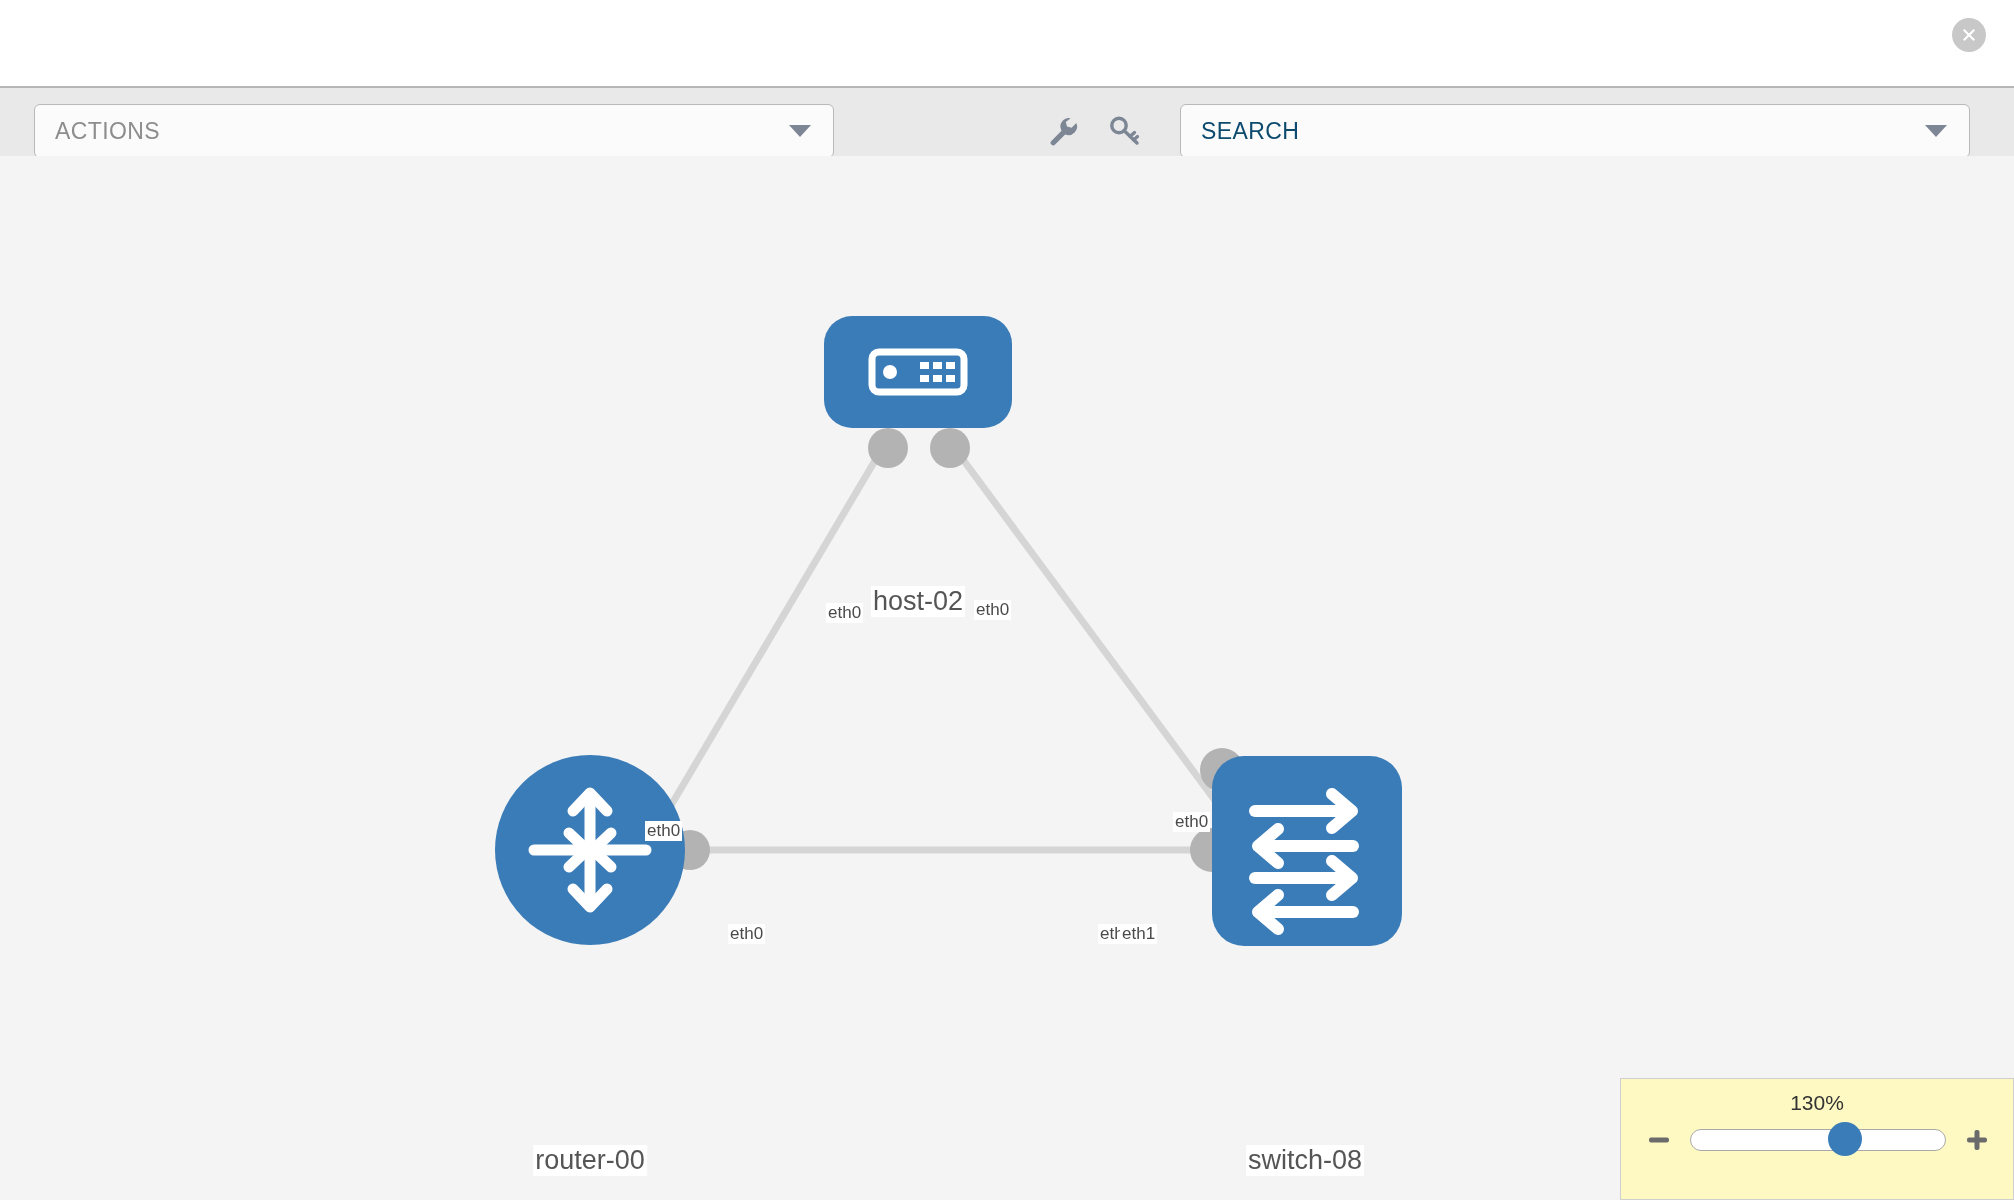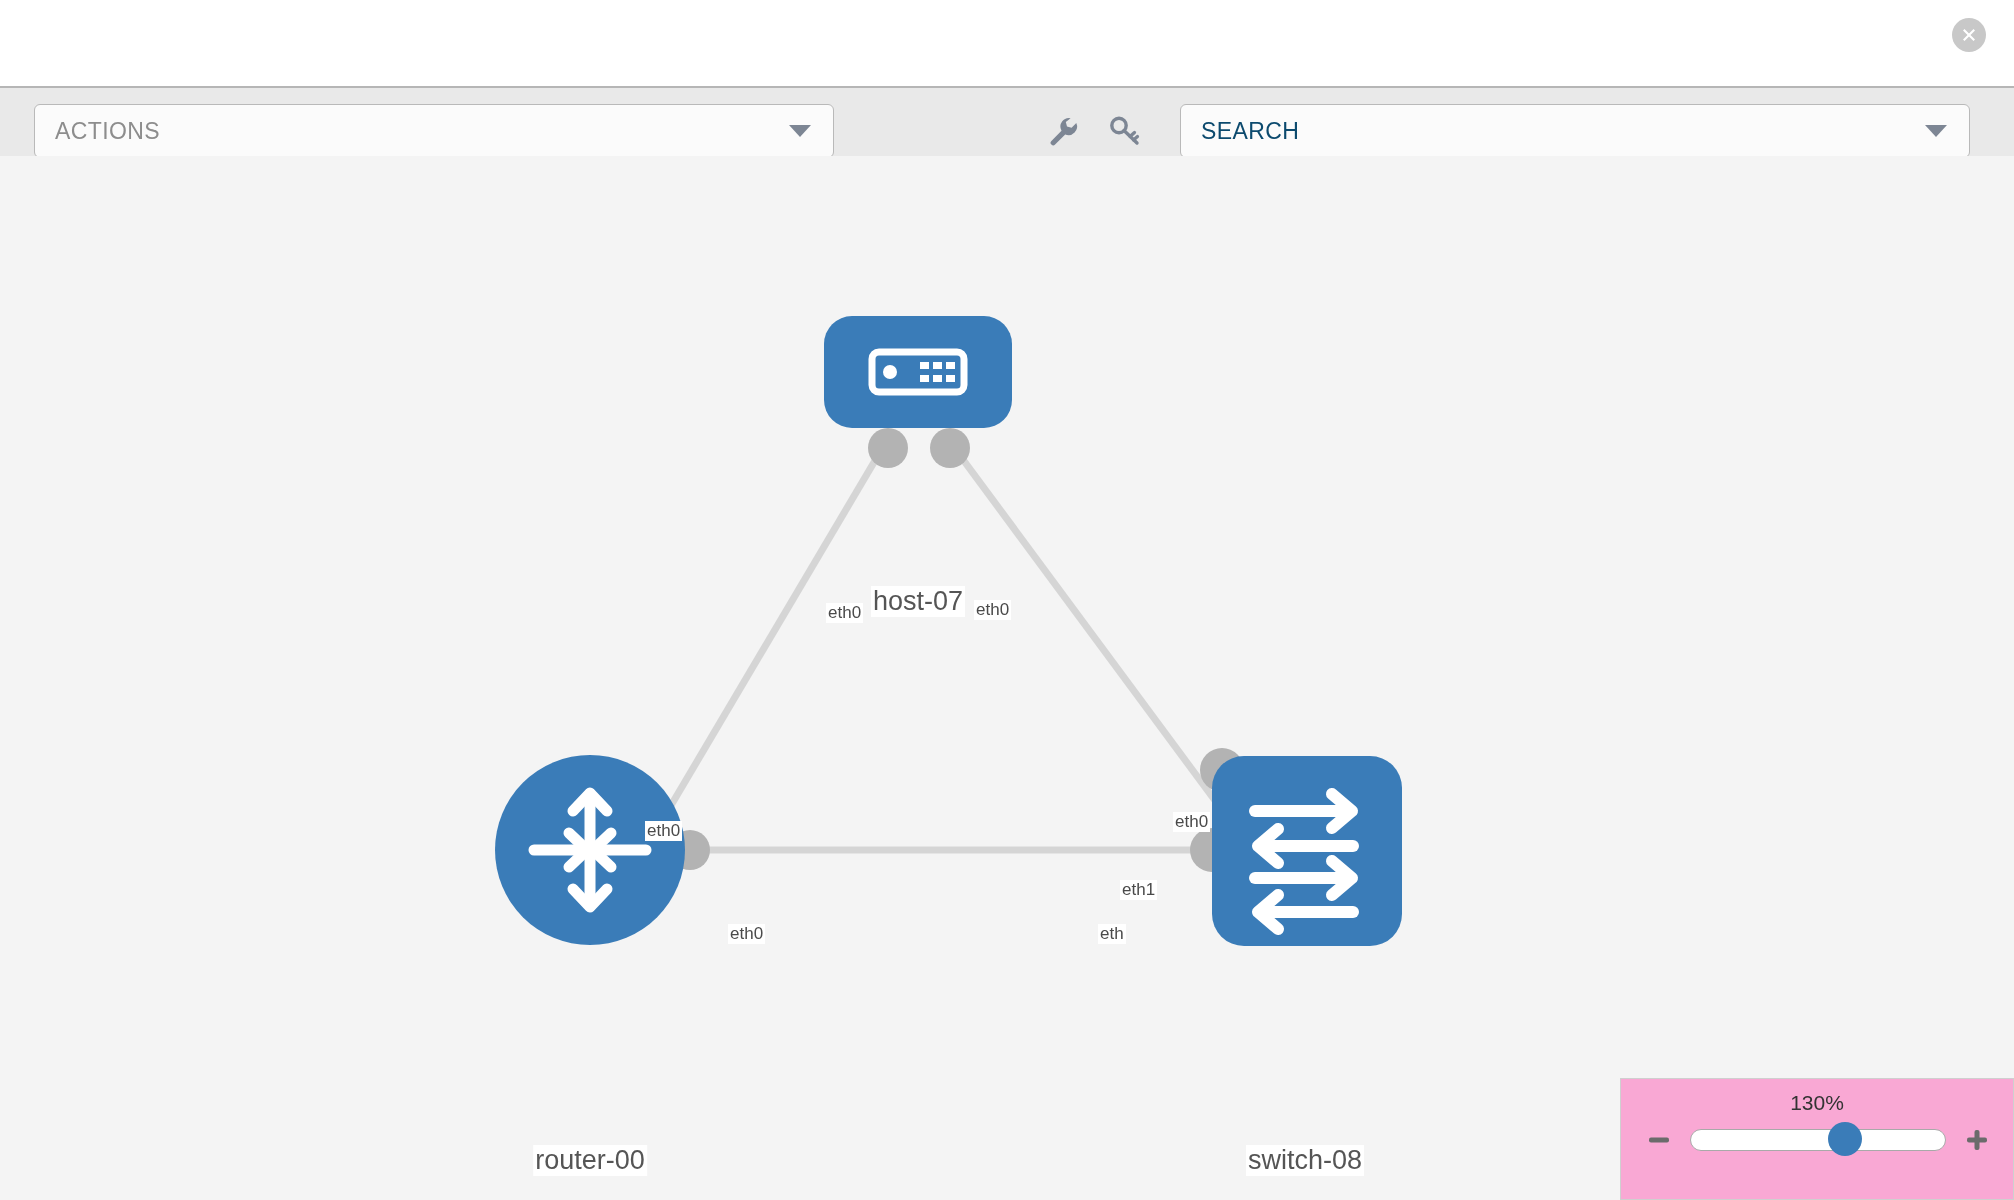--- a/index.html
+++ b/index.html
@@ -147,21 +147,21 @@
     background: #ffffff;
     white-space: nowrap;
     padding: 0 2px;
   }
 
   
   .zoom-panel {
     position: absolute;
     left: 1620px; top: 1078px;
     width: 394px; height: 122px;
-    background: #f9a8d4;
+    background: #fef9c3;
     border: 1px solid #cfcfcf;
   }
   .zoom-value {
     position: absolute;
     top: 12px; left: 0; right: 0;
     text-align: center;
     font-size: 21px;
     color: #333333;
   }
   .zoom-controls {
@@ -311,23 +311,23 @@
         </g>
       </g>
     </svg>
 
     <span class="iface-label" style="left:826px; top:447px;">eth0</span>
     <span class="iface-label" style="left:974px; top:444px;">eth0</span>
     <span class="iface-label" style="left:645px; top:665px;">eth0</span>
     <span class="iface-label" style="left:1173px; top:656px;">eth0</span>
     <span class="iface-label" style="left:728px; top:768px;">eth0</span>
     <span class="iface-label" style="left:1098px; top:768px;">eth</span>
-    <span class="iface-label" style="left:1120px; top:724px;text-align:center;">eth1</span>
-
-    <span class="node-label" style="left:918px; top:430px;">host-07</span>
+    <span class="iface-label" style="left:1120px; top:768px;text-align:center;">eth1</span>
+
+    <span class="node-label" style="left:918px; top:430px;">host-02</span>
     <span class="node-label" style="left:590px; top:989px;">router-00</span>
     <span class="node-label" style="left:1305px; top:989px;">switch-08</span>
   </div>
 
   <div class="zoom-panel">
     <div class="zoom-value">130%</div>
     <div class="zoom-controls">
       <div class="zoom-minus">
         <svg width="26" height="26" viewBox="0 0 26 26">
           <rect x="3" y="10.5" width="20" height="5" rx="2" fill="#6b6b6b"></rect>

